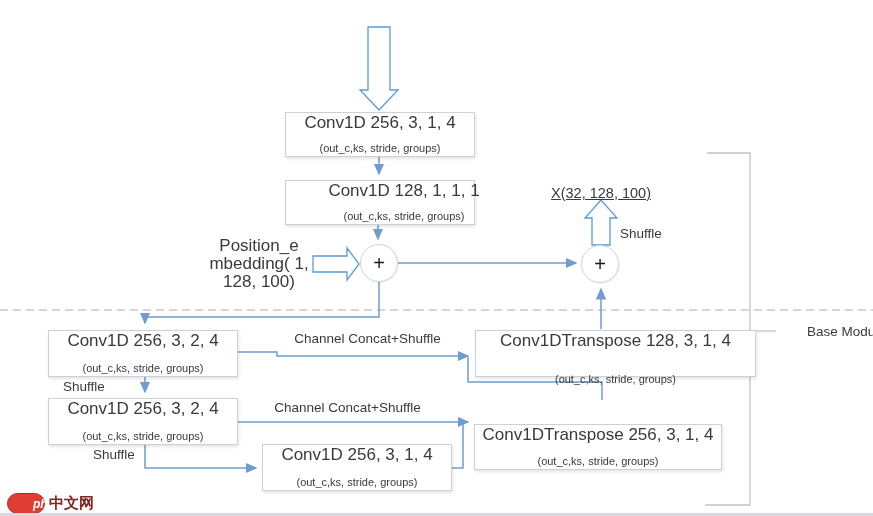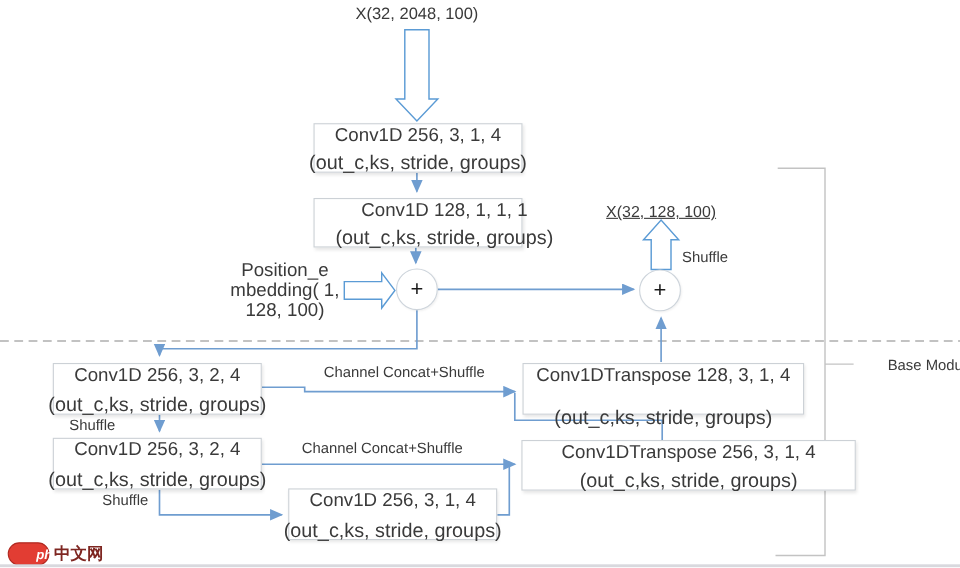--- a/index.html
+++ b/index.html
@@ -8,21 +8,21 @@
     font-family:"Liberation Sans", sans-serif;color:#3a3a3a;overflow:hidden;
   }
   #wires{position:absolute;left:0;top:0;width:873px;height:516px;}
   .box{
     position:absolute;background:#ffffff;border:1px solid #ccd1d6;
     box-shadow:1px 2px 3px rgba(0,0,0,0.10);
     display:flex;flex-direction:column;align-items:center;justify-content:space-between;
     box-sizing:border-box;
   }
   .box-title{font-size:17px;line-height:20px;color:#3a3a3a;white-space:nowrap;}
-  .box-sub{font-size:18px;line-height:16px;color:#3a3a3a;white-space:nowrap;}
+  .box-sub{font-size:11px;line-height:16px;color:#3a3a3a;white-space:nowrap;}
   .lbl{position:absolute;font-size:13.5px;color:#3a3a3a;white-space:nowrap;}
   .lbl.center{text-align:center;white-space:normal;}
   .node{
     position:absolute;width:38px;height:38px;border-radius:50%;
     background:#fff;border:1px solid #cdd4db;box-sizing:border-box;
     box-shadow:1px 1px 2px rgba(0,0,0,0.06);
     display:flex;align-items:center;justify-content:center;
     font-size:20px;color:#1a1a1a;
   }
   .preline{white-space:pre-line;line-height:18px;}
@@ -63,21 +63,20 @@
     <path d="M238 352 L277 352 L277 356 L468 356" fill="none" stroke="#6f9dd0" stroke-width="1.5" marker-end="url(#ar)"></path>
     <path d="M238 422 L468 422" fill="none" stroke="#6f9dd0" stroke-width="1.5" marker-end="url(#ar)"></path>
     <path d="M452 468 L463 468 L463 423" fill="none" stroke="#6f9dd0" stroke-width="1.5"></path>
     <path d="M602 400 L602 382 L468 382 L468 357" fill="none" stroke="#6f9dd0" stroke-width="1.5"></path>
 
     <polygon points="368,27 390,27 390,90 398,90 379,110 360,90 368,90" fill="#ffffff" stroke="#5b9bd5" stroke-width="1.3"></polygon>
     <polygon points="313,256 347,256 347,248 359,264 347,280 347,272 313,272" fill="#ffffff" stroke="#5b9bd5" stroke-width="1.3"></polygon>
     <polygon points="592,245 592,218 585,218 601,200 617,218 610,218 610,245" fill="#ffffff" stroke="#5b9bd5" stroke-width="1.3"></polygon>
   </svg>
 
-  <div class="lbl center" style="left:279px;top:4px;width:200px;font-size:15px;">X(32, 2048, 100)</div>
   <div class="lbl center" style="left:501px;top:185px;width:200px;font-size:14.5px;text-decoration:underline;">X(32, 128, 100)</div>
 
   <div class="box" style="left:285px;top:112px;width:190px;height:45px;">
     <div class="box-title">Conv1D 256, 3, 1, 4</div>
     <div class="box-sub">(out_c,ks, stride, groups)</div>
   </div>
   <div class="box" style="left:285px;top:180px;width:190px;height:45px;padding-left:48px;">
     <div class="box-title">Conv1D 128, 1, 1, 1</div>
     <div class="box-sub">(out_c,ks, stride, groups)</div>
   </div>
@@ -86,25 +85,25 @@
     <div class="box-sub">(out_c,ks, stride, groups)</div>
   </div>
   <div class="box" style="left:48px;top:398px;width:190px;height:47px;">
     <div class="box-title">Conv1D 256, 3, 2, 4</div>
     <div class="box-sub">(out_c,ks, stride, groups)</div>
   </div>
   <div class="box" style="left:262px;top:444px;width:190px;height:47px;">
     <div class="box-title">Conv1D 256, 3, 1, 4</div>
     <div class="box-sub">(out_c,ks, stride, groups)</div>
   </div>
-  <div class="box" style="left:475px;top:330px;width:256px;height:47px;gap:20px;">
+  <div class="box" style="left:475px;top:330px;width:281px;height:47px;gap:20px;">
     <div class="box-title">Conv1DTranspose 128, 3, 1, 4</div>
     <div class="box-sub">(out_c,ks, stride, groups)</div>
   </div>
-  <div class="box" style="left:474px;top:400px;width:304px;height:46px;">
+  <div class="box" style="left:474px;top:424px;width:248px;height:46px;">
     <div class="box-title">Conv1DTranspose 256, 3, 1, 4</div>
     <div class="box-sub">(out_c,ks, stride, groups)</div>
   </div>
 
   <div class="node" style="left:360px;top:244px;">
     <span>+</span>
   </div>
   <div class="node" style="left:581px;top:245px;">
     <span>+</span>
   </div>

